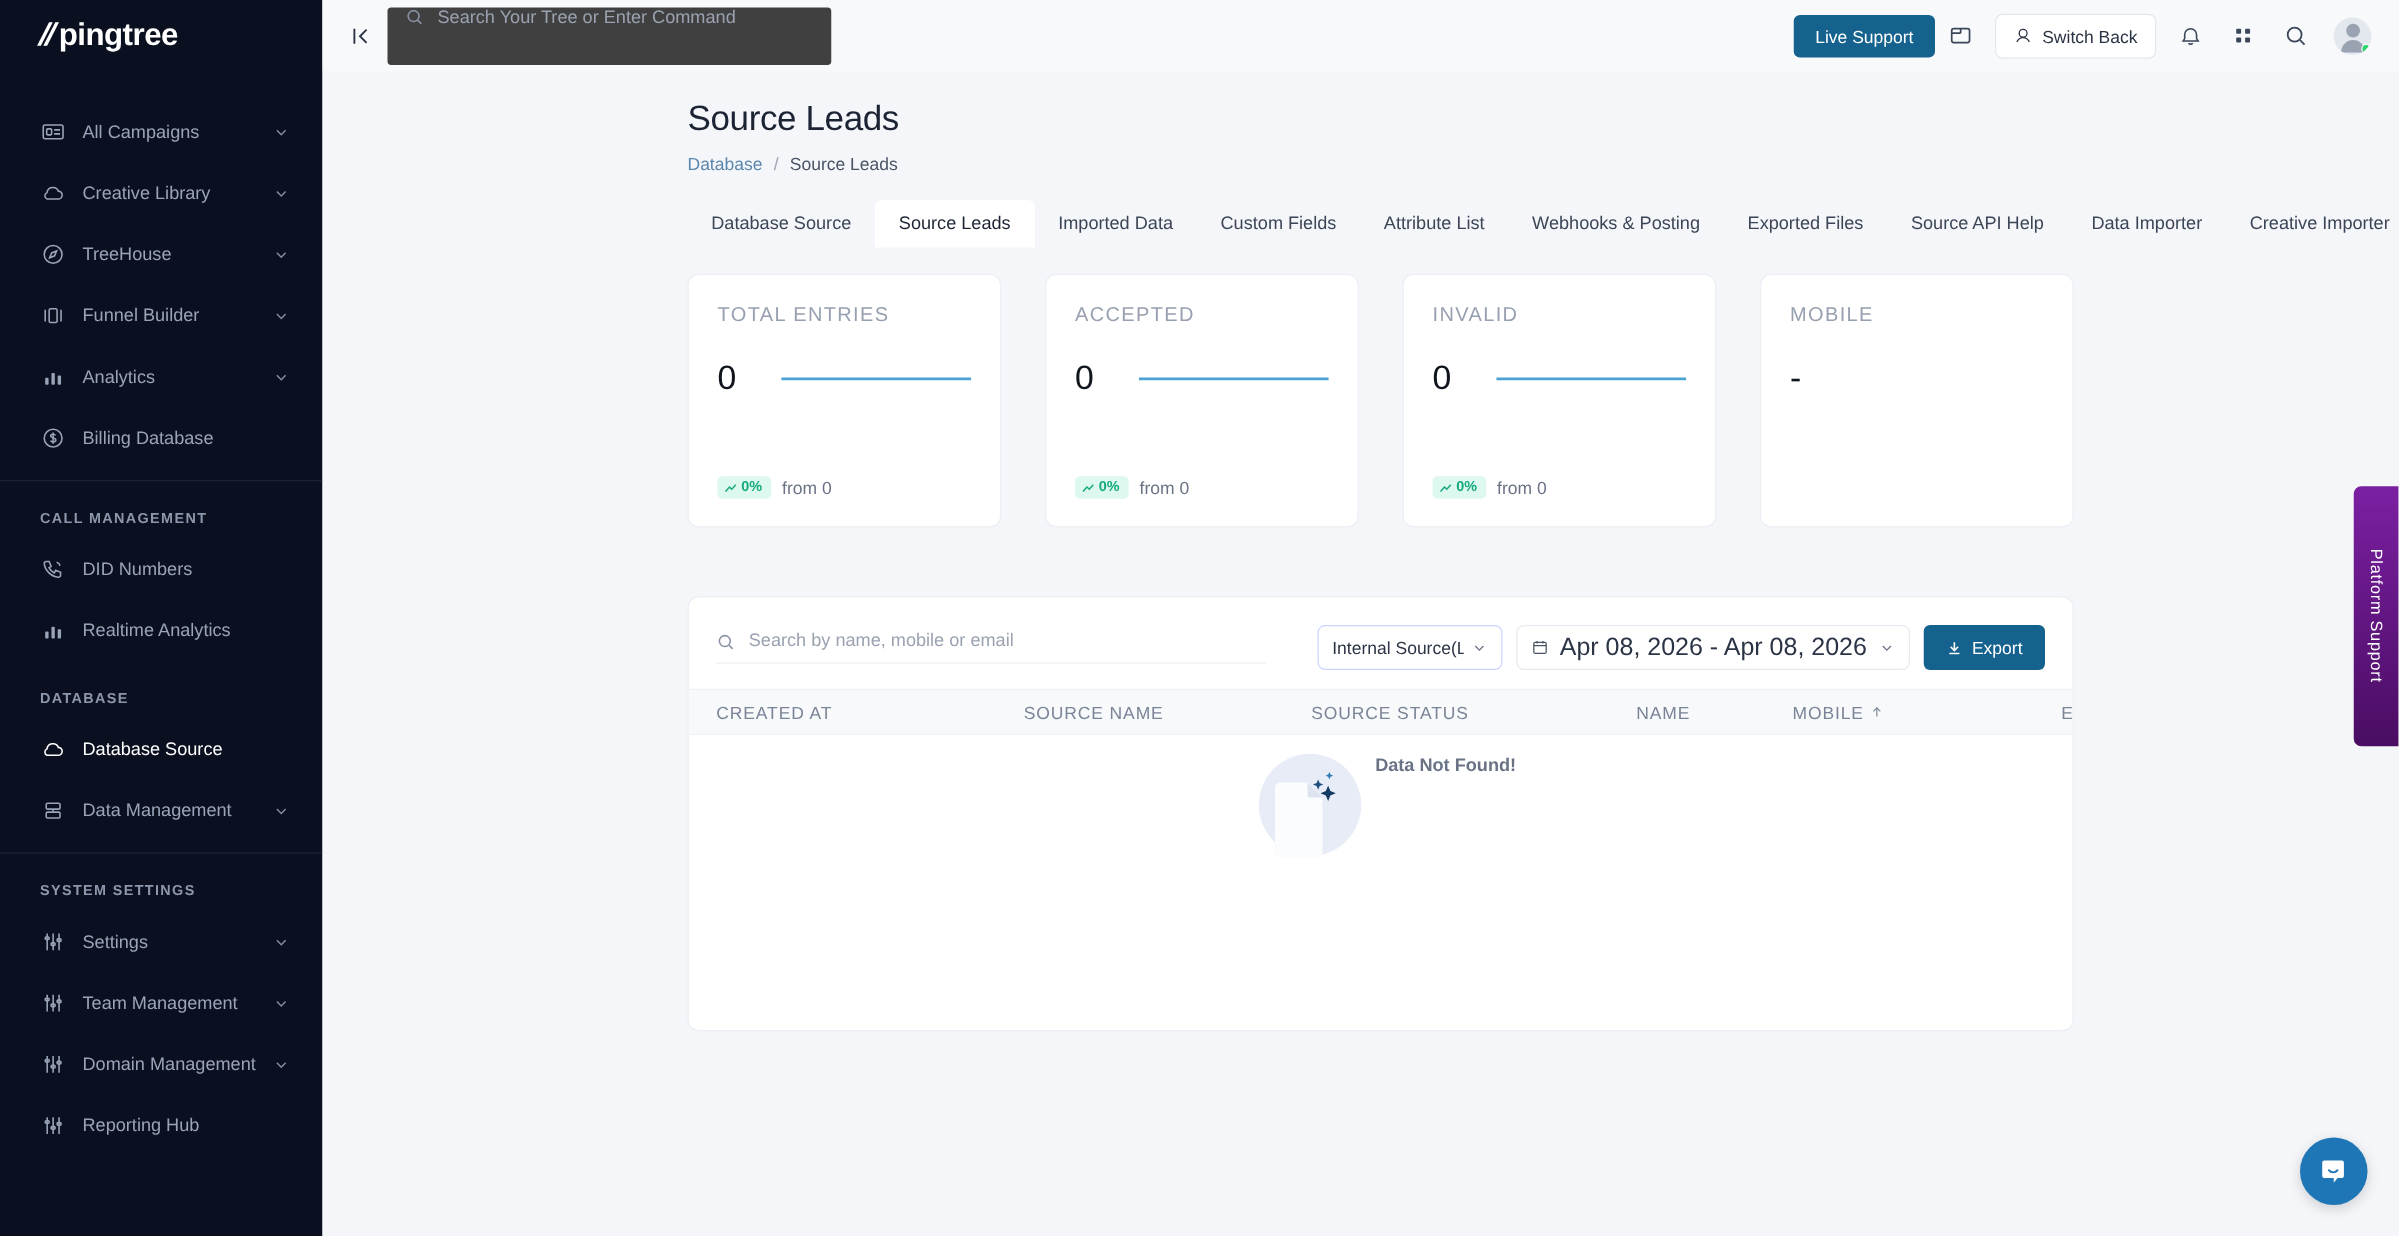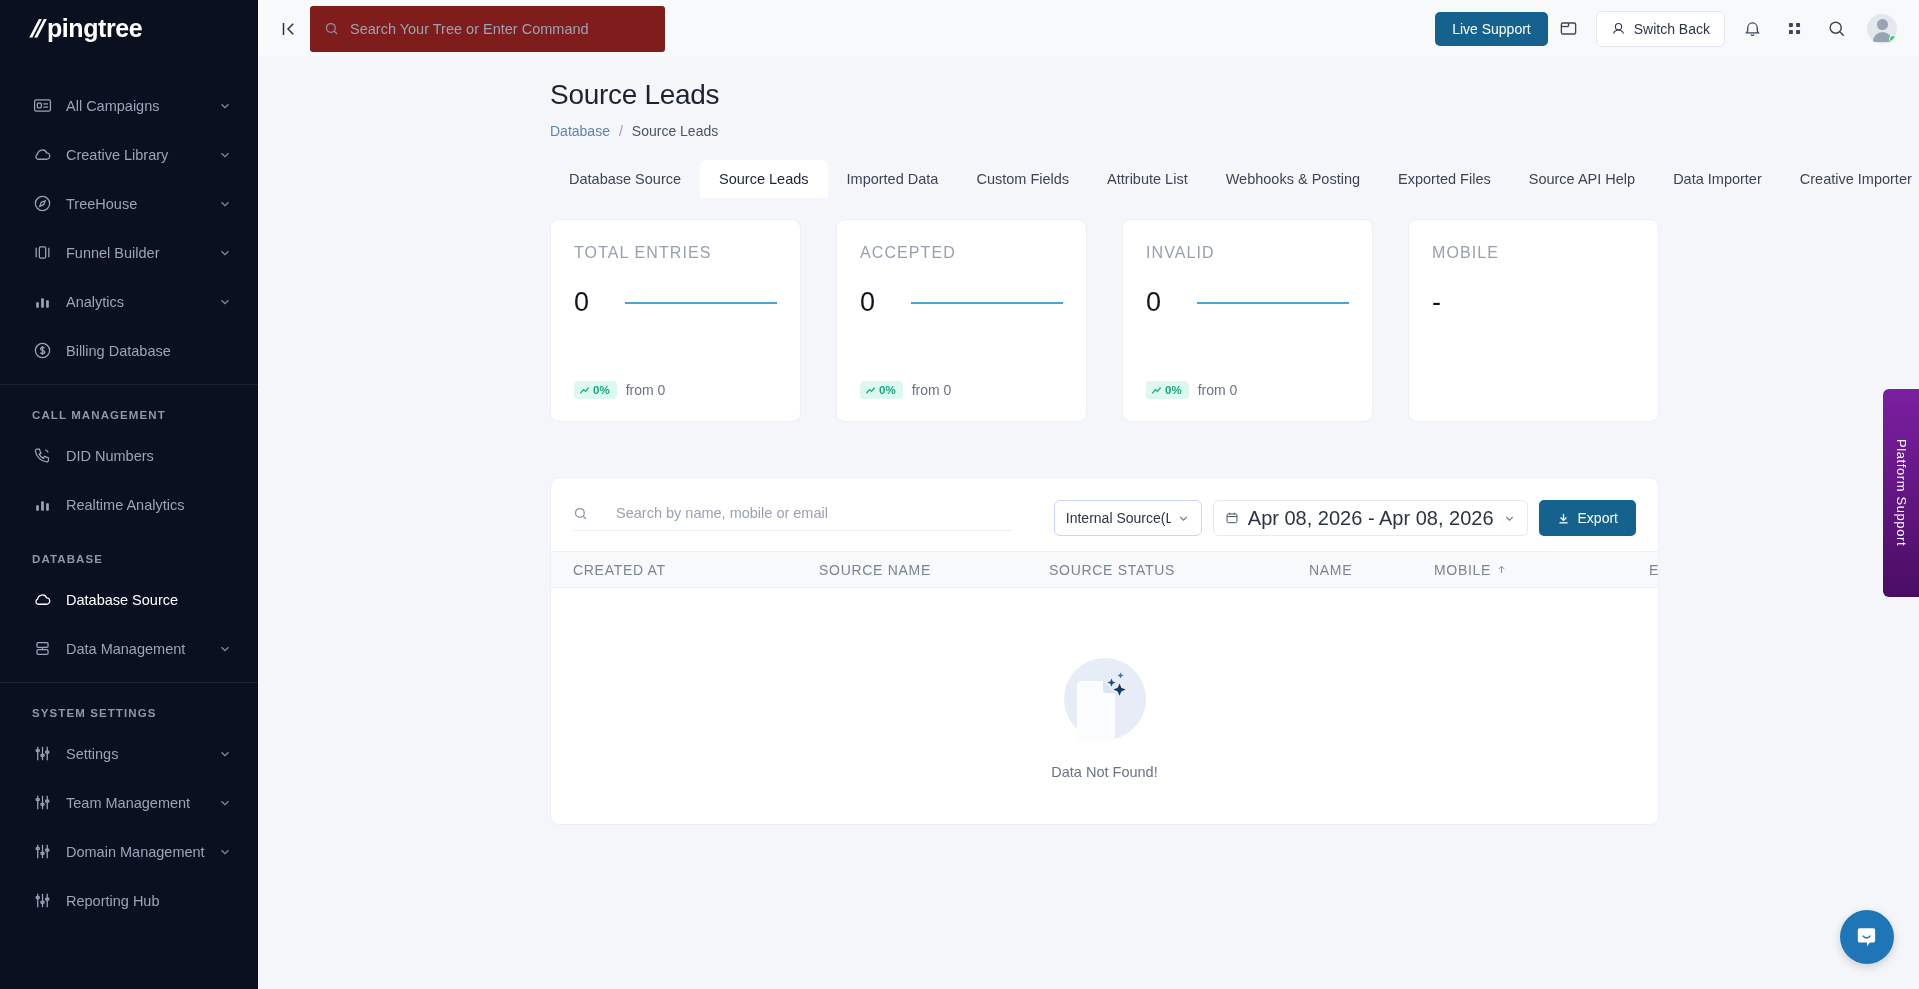--- a/index.html
+++ b/index.html
@@ -57,22 +57,22 @@
   .topbar {
     height: 57px; background: #f7f9fb; display: flex; align-items: center;
     padding: 0 22px 0 12px; position: relative;
   }
   .collapse-btn {
     width: 36px; height: 36px; display: flex; align-items: center; justify-content: center;
     cursor: pointer; color: #2b3445; margin-right: 4px;
   }
   .collapse-btn svg { width: 18px; height: 18px; }
   .cmd-search {
-    width: 355px; height: 46px; background: #7f1d1d; border-radius: 3px;
-    display: flex; align-items: center; padding: 0 14px; gap: 11px;
+    width: 355px; height: 46px; background: #404040; border-radius: 3px;
+    display: flex; padding: 0 14px; gap: 11px;
   }
   .cmd-search svg { width: 15px; height: 15px; flex: 0 0 15px; color: #8a93a5; }
   .cmd-search .ph { color: #9aa2b1; font-size: 14.5px; }
   .topbar-right {
     margin-left: auto; display: flex; align-items: center; gap: 0px;
   }
   .btn-live {
     background: #14628d; color: #fff; font-size: 14px; border: none; border-radius: 5px;
     height: 34px; padding: 0 17px; cursor: pointer; white-space: nowrap;
   }
@@ -136,21 +136,21 @@
   }
   .pct-badge svg { width: 11px; height: 11px; }
   .from-txt { font-size: 14px; color: #6a7385; }
 
   
   .panel {
     background: #ffffff; border: 1px solid #eceff4; border-radius: 9px;
     margin-top: 55px; height: 348px; position: relative; overflow: hidden;
   }
   .panel-toolbar { display: flex; align-items: center; padding: 18px 22px 0 22px; height: 62px; }
-  .tbl-search { flex: 0 0 440px; position: relative; display: flex; align-items: center; gap: 28px; padding-bottom: 9px; border-bottom: 1px solid #eceff4; }
+  .tbl-search { flex: 0 0 440px; position: relative; display: flex; align-items: center; gap: 11px; padding-bottom: 9px; border-bottom: 1px solid #eceff4; }
   .tbl-search svg { width: 15px; height: 15px; color: #8a93a5; }
   .tbl-search .ph { color: #9aa2b1; font-size: 14.5px; }
   .toolbar-right { margin-left: auto; display: flex; align-items: center; gap: 11px; }
   .select-box {
     width: 148px; height: 36px; border: 1px solid #c9d4ff; background: #fff; border-radius: 6px;
     display: flex; align-items: center; padding: 0 11px; cursor: pointer; gap: 6px;
   }
   .select-box .txt { font-size: 14px; color: #2b3445; flex: 1 1 auto; overflow: hidden; white-space: nowrap; }
   .select-box svg, .date-box svg.chev { width: 13px; height: 13px; color: #6a7385; flex: 0 0 13px; }
   .date-box {
@@ -167,21 +167,21 @@
 
   .thead {
     display: flex; height: 37px; align-items: center; background: #f7f9fb;
     border-top: 1px solid #eef1f5; border-bottom: 1px solid #eef1f5; margin-top: 11px;
     padding: 0 22px;
   }
   .th { font-size: 11.8px; letter-spacing: .7px; color: #7a8characters; }
   .th { font-size: 14px; letter-spacing: .7px; color: #7a8496; font-weight: 400; display: flex; align-items: center; gap: 5px; }
   .th svg { width: 11px; height: 11px; }
 
-  .empty { height: 246px; display: flex; flex-direction: column; align-items: center; justify-content: center; gap: 0px; }
+  .empty { height: 246px; display: flex; flex-direction: row; align-items: flex-start; justify-content: center; gap: 0px; font-weight: bold; }
   .empty-art { width: 104px; height: 104px; position: relative; }
   .empty-txt { font-size: 14.5px; color: #6a7385; margin-top: 17px; }
 
   
   .platform-support {
     position: absolute; right: 0; top: 389px; width: 36px; height: 208px;
     background: linear-gradient(180deg, #7b1fa2 0%, #4a0d63 100%);
     border-radius: 6px 0 0 6px; display: flex; align-items: center; justify-content: center;
     cursor: pointer;
   }

